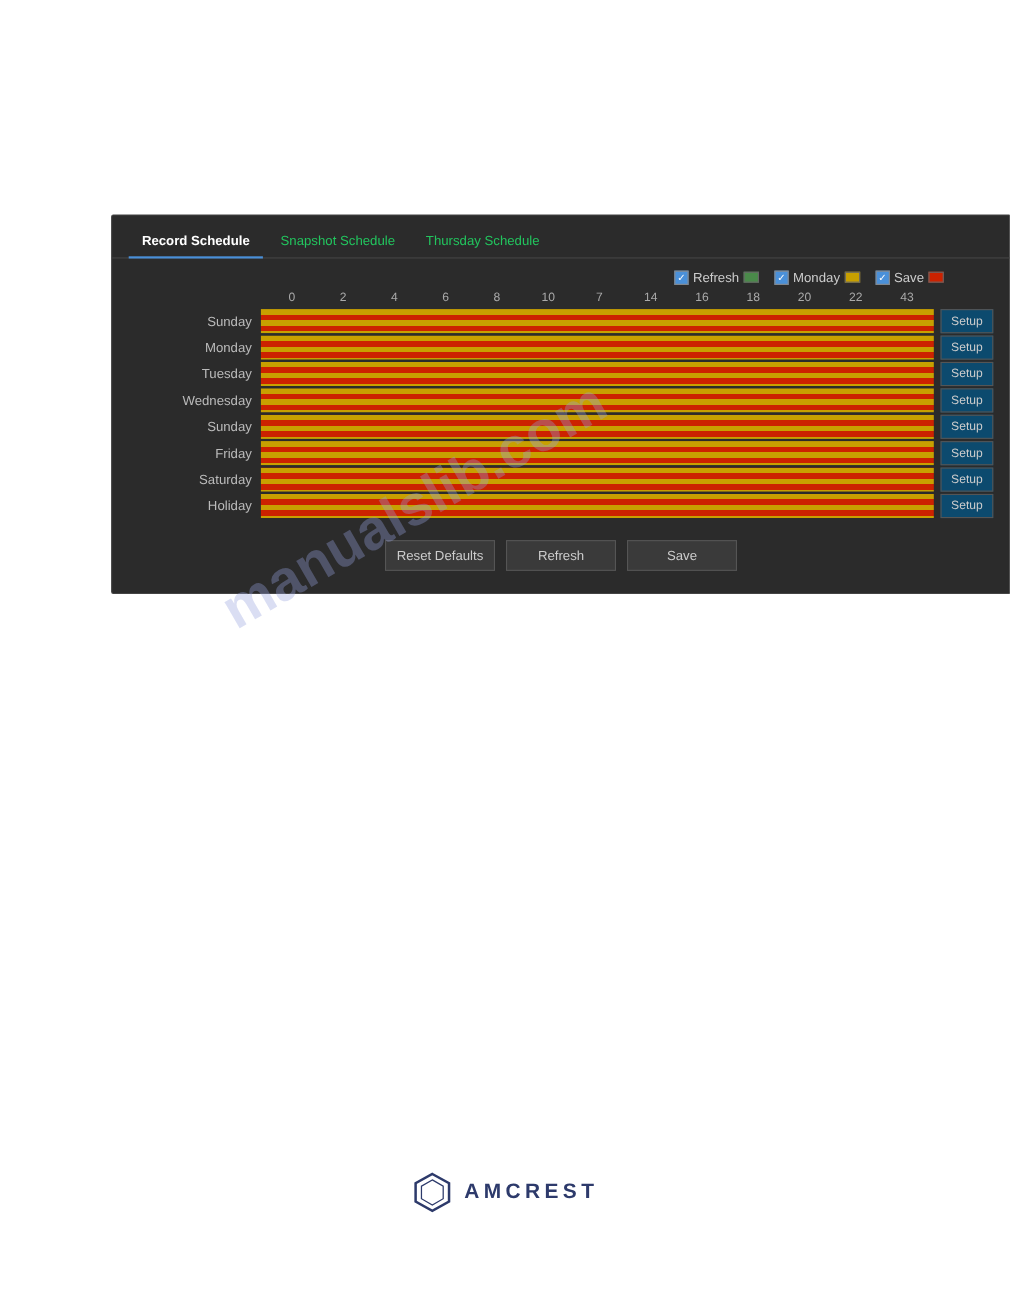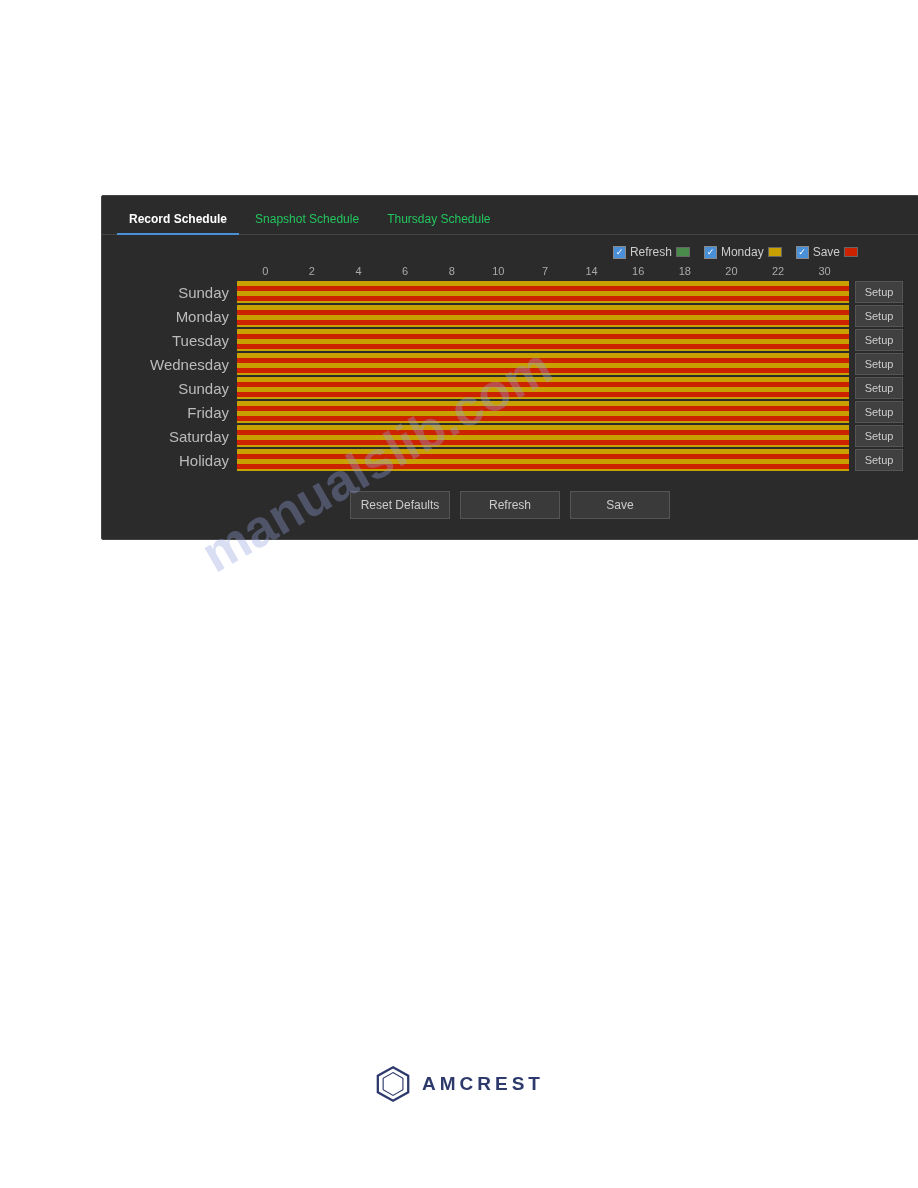--- a/index.html
+++ b/index.html
@@ -106,21 +106,21 @@
 
     .schedule-row {
       display: flex;
       align-items: center;
       margin-bottom: 2px;
     }
     .day-label {
       width: 120px;
       text-align: right;
       padding-right: 8px;
-      font-size: 15px;
+      font-size: 12px;
       color: #bbb;
       flex-shrink: 0;
     }
     .bar-container {
       flex: 1;
       height: 22px;
       position: relative;
       overflow: hidden;
       margin-right: 6px;
     }
@@ -131,21 +131,21 @@
         180deg,
         #c8a000 0px,
         #c8a000 5px,
         #cc2200 5px,
         #cc2200 10px
       );
     }
     .setup-btn {
       width: 48px;
       height: 22px;
-      background: #404040;
+      background: #0c4a6e;
       border: 1px solid #555;
       color: #ccc;
       font-size: 11px;
       cursor: pointer;
       flex-shrink: 0;
     }
 
     
     .bottom-buttons {
       display: flex;
@@ -254,21 +254,21 @@
       <span class="time-label">4</span>
       <span class="time-label">6</span>
       <span class="time-label">8</span>
       <span class="time-label">10</span>
       <span class="time-label">7</span>
       <span class="time-label">14</span>
       <span class="time-label">16</span>
       <span class="time-label">18</span>
       <span class="time-label">20</span>
       <span class="time-label">22</span>
-      <span class="time-label">30</span>
+      <span class="time-label">43</span>
     </div>
 
     <div id="schedule-rows">
         <div class="schedule-row">
           <div class="day-label">Sunday</div>
           <div class="bar-container">
             <div class="bar-stripe"></div>
           </div>
           <button class="setup-btn">Setup</button>
         </div>

